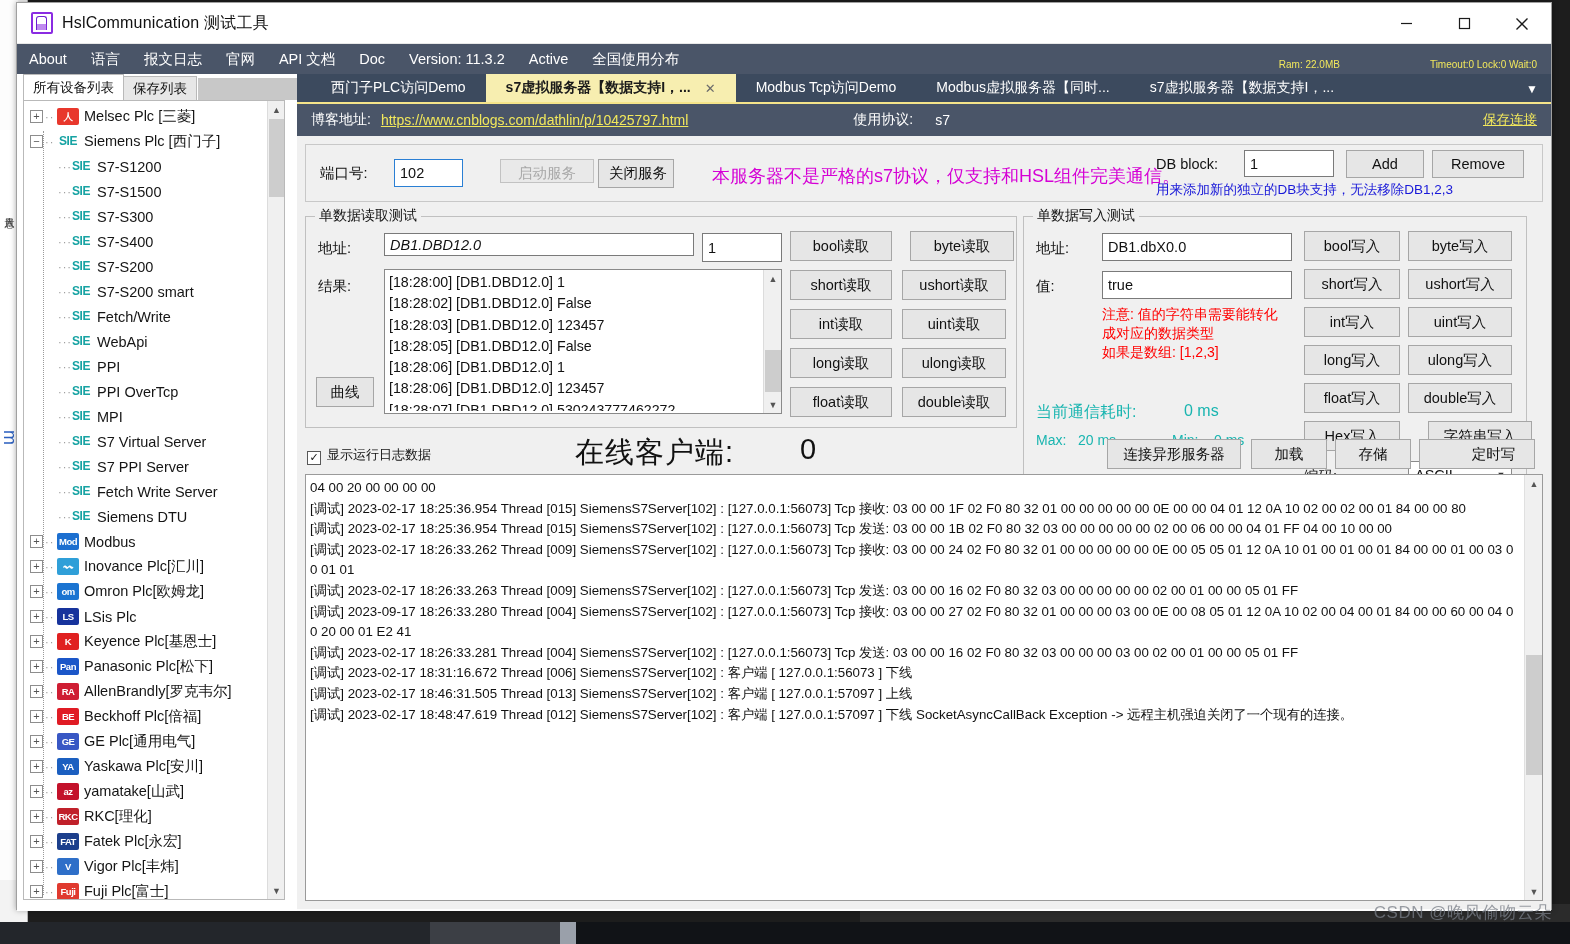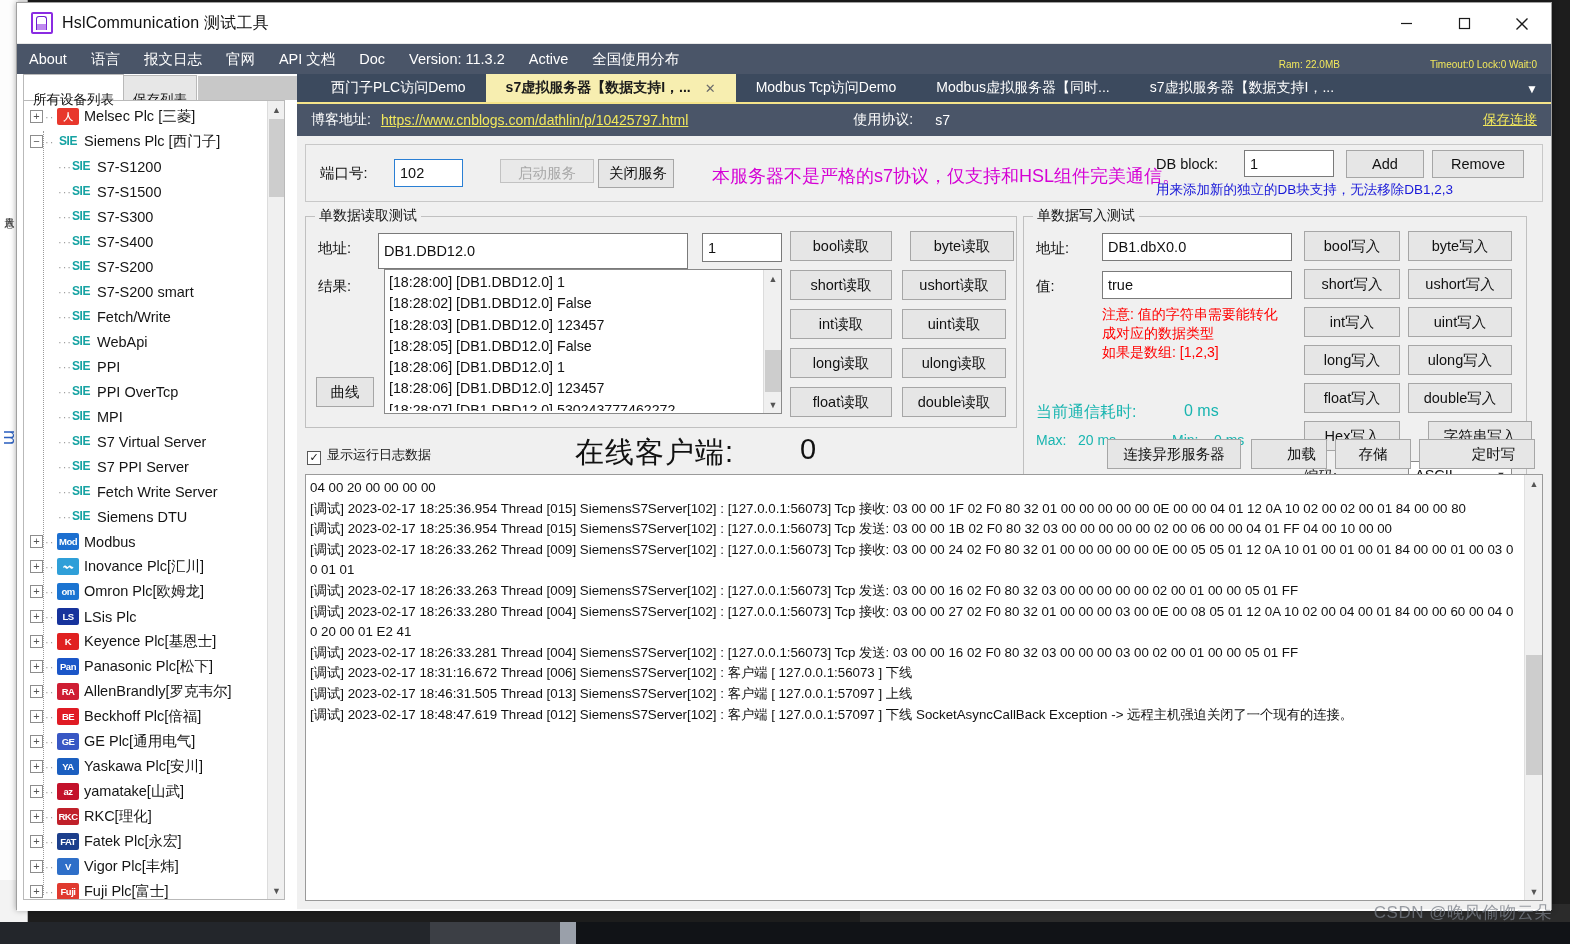--- a/index.html
+++ b/index.html
@@ -91,21 +91,21 @@
   }
   .menubar .right span { padding: 0 10px; }
 
   
   .body-row { display: flex; height: 837px; }
 
   
   .leftpane { width: 280px; background: #ffffff; position: relative; }
   .lp-tabs { display: flex; height: 26px; align-items: flex-end; padding-left: 6px; background: #fff; }
   .lp-tab {
-    height: 24px; line-height: 23px; padding: 12px 9px; font-size: 13.5px;
+    height: 24px; line-height: 23px; padding: 0 9px; font-size: 13.5px;
     border: 1px solid #b9b9b9; border-bottom: none; background: #e7e7e7; color: #111;
     margin-right: -1px;
   }
   .lp-tab.active { background: #ffffff; height: 26px; line-height: 25px; position: relative; z-index: 2; }
   .lp-tab.filler { flex: 1; border: none; background: #c8c8c8; height: 22px; margin-left: 2px; }
 
   .tree-box {
     position: absolute; left: 6px; top: 26px; width: 262px; height: 800px;
     border: 1px solid #b9b9b9; background: #fff; overflow: hidden;
   }
@@ -547,21 +547,21 @@
             <input class="tbox" style="position: absolute; left: 938px; top: 5px; width: 90px; height: 27px;" value="1">
             <button class="btn" style="position:absolute;left:1040px;top:5px;width:78px;height:28px;">Add</button>
             <button class="btn" style="position:absolute;left:1126px;top:5px;width:92px;height:28px;">Remove</button>
             <span class="blue" style="position:absolute;left:850px;top:36px;">用来添加新的独立的DB块支持，无法移除DB1,2,3</span>
           </div>
 
           <div class="gbox" style="left:8px;top:80px;width:712px;height:212px;">
             <div class="gtitle">单数据读取测试</div>
 
             <span class="lab" style="position:absolute;left:12px;top:22px;">地址:</span>
-            <input class="tbox" style="position: absolute; left: 72px; top: 16px; width: 310px; height: 36px;" value="DB1.DBD12.0">
+            <input class="tbox" style="position: absolute; left: 78px; top: 16px; width: 310px; height: 23px; font-style: italic;" value="DB1.DBD12.0">
             <input class="tbox" style="position: absolute; left: 396px; top: 16px; width: 80px; height: 29px;" value="1">
 
             <span class="lab" style="position:absolute;left:12px;top:60px;">结果:</span>
             <div class="listbox" style="position:absolute;left:78px;top:52px;width:398px;height:145px;">
               <div class="lines" id="read-results">[18:28:00] [DB1.DBD12.0] 1
 [18:28:02] [DB1.DBD12.0] False
 [18:28:03] [DB1.DBD12.0] 123457
 [18:28:05] [DB1.DBD12.0] False
 [18:28:06] [DB1.DBD12.0] 1
 [18:28:06] [DB1.DBD12.0] 123457
@@ -639,33 +639,33 @@
           </div>
 
           <div class="logbar">
             <span style="position:absolute;left:2px;top:10px;font-size:13px;color:#111;">
               <span class="chk">✓</span><span>显示运行日志数据</span>
             </span>
             <span class="bigonline" style="position:absolute;left:270px;top:-3px;">在线客户端:</span>
             <span class="bigonline" style="position:absolute;left:495px;top:-3px;">0</span>
 
             <button class="btn" style="position:absolute;left:802px;top:3px;width:134px;height:30px;">连接异形服务器</button>
-            <button class="btn" style="position:absolute;left:946px;top:3px;width:76px;height:30px;text-align:right;">加载</button>
+            <button class="btn" style="position:absolute;left:946px;top:3px;width:76px;height:30px;">加载</button>
             <button class="btn" style="position:absolute;left:1030px;top:3px;width:76px;height:30px;">存储</button>
             <button class="btn" style="position:absolute;left:1114px;top:3px;width:116px;height:30px;padding-left:43px;">定时写</button>
           </div>
 
           <div class="logbox">
             <div class="inner" id="log-inner">
                 <div>04 00 20 00 00 00 00</div>
                 <div>[调试] 2023-02-17 18:25:36.954 Thread [015] SiemensS7Server[102] : [127.0.0.1:56073] Tcp 接收: 03 00 00 1F 02 F0 80 32 01 00 00 00 00 00 0E 00 00 04 01 12 0A 10 02 00 02 00 01 84 00 00 80</div>
                 <div>[调试] 2023-02-17 18:25:36.954 Thread [015] SiemensS7Server[102] : [127.0.0.1:56073] Tcp 发送: 03 00 00 1B 02 F0 80 32 03 00 00 00 00 00 02 00 06 00 00 04 01 FF 04 00 10 00 00</div>
                 <div>[调试] 2023-02-17 18:26:33.262 Thread [009] SiemensS7Server[102] : [127.0.0.1:56073] Tcp 接收: 03 00 00 24 02 F0 80 32 01 00 00 00 00 00 0E 00 05 05 01 12 0A 10 01 00 01 00 01 84 00 00 01 00 03 00 01 01</div>
                 <div>[调试] 2023-02-17 18:26:33.263 Thread [009] SiemensS7Server[102] : [127.0.0.1:56073] Tcp 发送: 03 00 00 16 02 F0 80 32 03 00 00 00 00 00 02 00 01 00 00 05 01 FF</div>
-                <div>[调试] 2023-02-17 18:26:33.280 Thread [004] SiemensS7Server[102] : [127.0.0.1:56073] Tcp 接收: 03 00 00 27 02 F0 80 32 01 00 00 00 03 00 0E 00 08 05 01 12 0A 10 02 00 04 00 01 84 00 00 60 00 04 00 20 00 01 E2 41</div>
+                <div>[调试] 2023-09-17 18:26:33.280 Thread [004] SiemensS7Server[102] : [127.0.0.1:56073] Tcp 接收: 03 00 00 27 02 F0 80 32 01 00 00 00 03 00 0E 00 08 05 01 12 0A 10 02 00 04 00 01 84 00 00 60 00 04 00 20 00 01 E2 41</div>
                 <div>[调试] 2023-02-17 18:26:33.281 Thread [004] SiemensS7Server[102] : [127.0.0.1:56073] Tcp 发送: 03 00 00 16 02 F0 80 32 03 00 00 00 03 00 02 00 01 00 00 05 01 FF</div>
                 <div>[调试] 2023-02-17 18:31:16.672 Thread [006] SiemensS7Server[102] : 客户端 [ 127.0.0.1:56073 ] 下线</div>
                 <div>[调试] 2023-02-17 18:46:31.505 Thread [013] SiemensS7Server[102] : 客户端 [ 127.0.0.1:57097 ] 上线</div>
                 <div>[调试] 2023-02-17 18:48:47.619 Thread [012] SiemensS7Server[102] : 客户端 [ 127.0.0.1:57097 ] 下线 SocketAsyncCallBack Exception -&gt; 远程主机强迫关闭了一个现有的连接。</div>
               </div>
             <div class="log-vsb">
               <div class="sb-arrow up" style="width:18px;">▲</div>
               <div class="sb-thumb" style="left:1px;width:16px;top:180px;height:120px;"></div>
               <div class="sb-arrow down" style="width:18px;">▼</div>
             </div>

